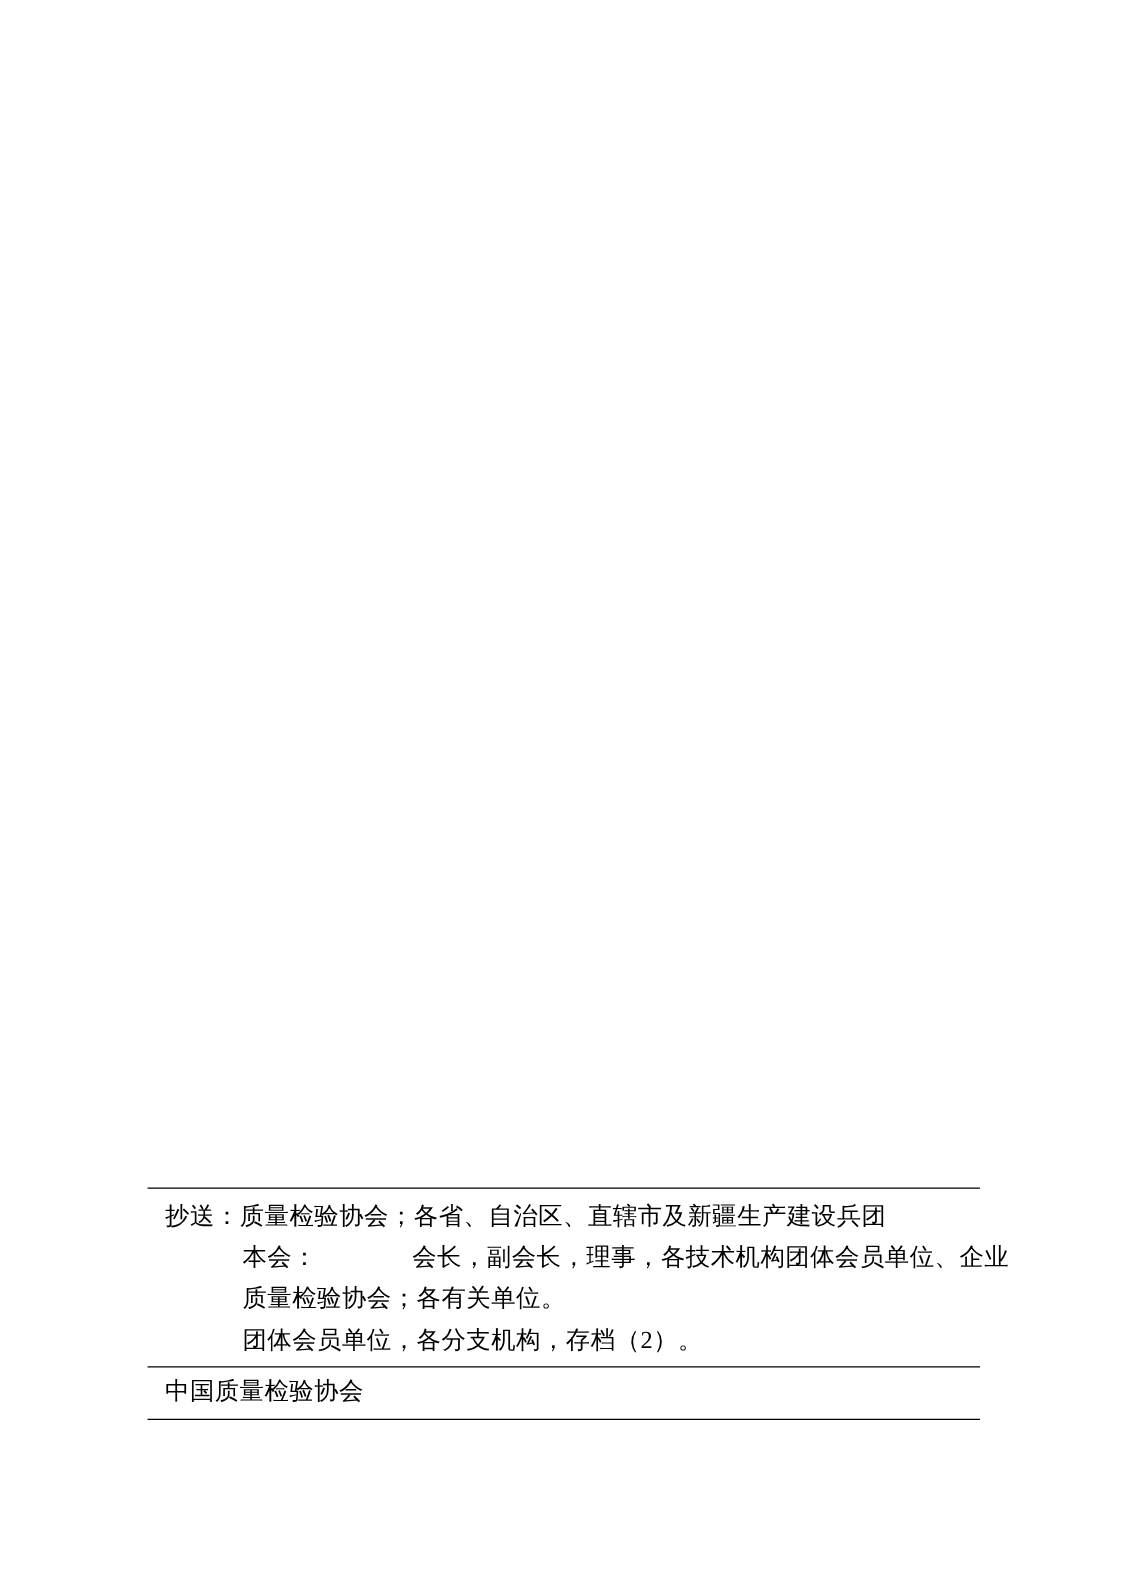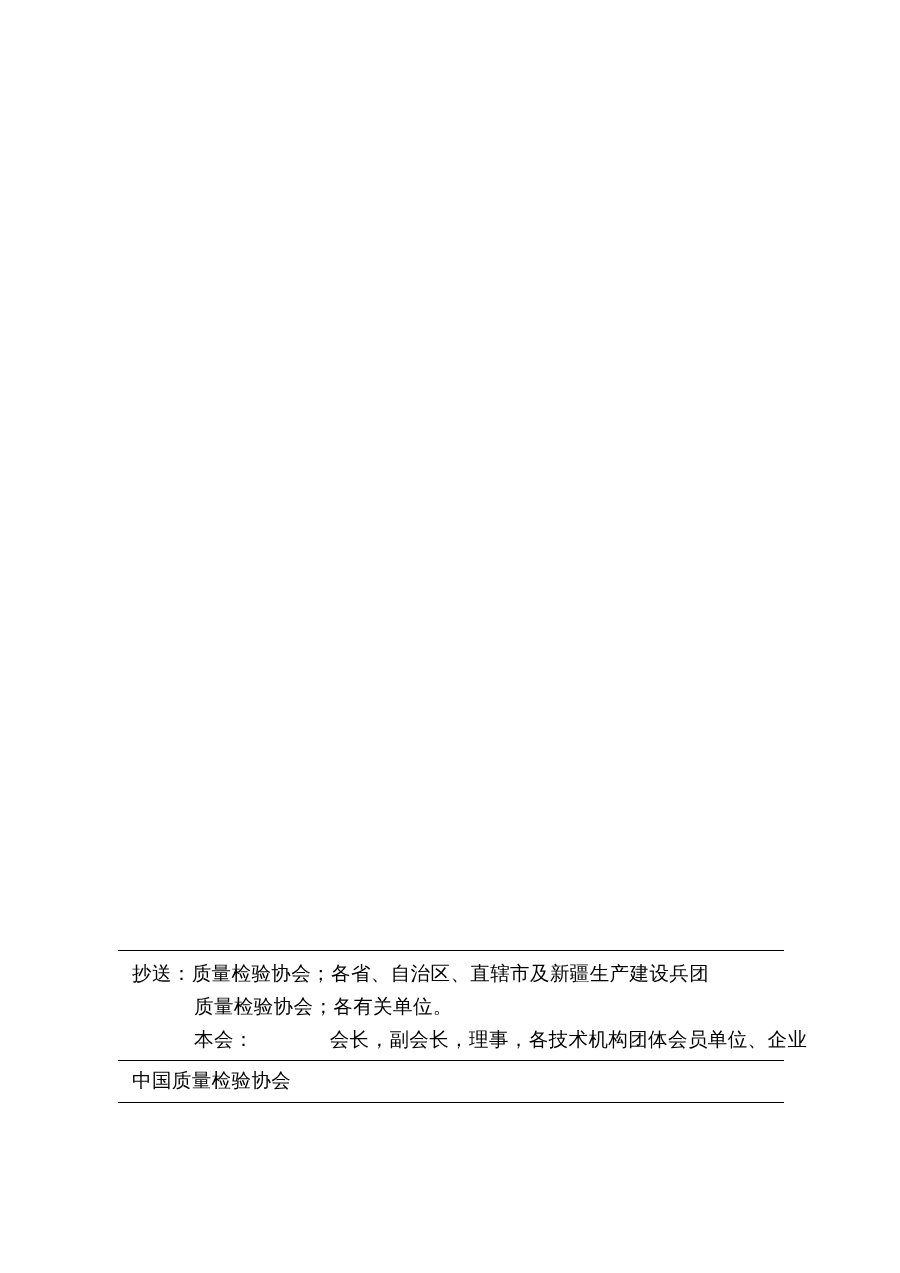--- a/index.html
+++ b/index.html
@@ -95,29 +95,32 @@
 
     <hr class="rule">
 
     <div class="dist-rows">
 
       <div class="dist-row">
         <span class="label">抄送：</span>
         <span class="text">质量检验协会；各省、自治区、直辖市及新疆生产建设兵团</span>
       </div>
 
+      <div class="dist-row indent2">
+        <span class="text">本会：</span>
+          <span class="text">会长，副会长，理事，各技术机构团体会员单位、企业</span>
+      </div>
+
       <div class="dist-row indent">
         <span class="text">质量检验协会；各有关单位。</span>
       </div>
 
       <div class="dist-row indent2">
-        <span class="text">本会：</span>
-          <span class="text">会长，副会长，理事，各技术机构团体会员单位、企业</span>
+        <span class="text">团体会员单位，各分支机构，存档（2）。</span>
       </div>
-
 
     </div>
 
     <hr class="rule thin">
 
     <div class="issuer-row">
       <span class="issuer">中国质量检验协会</span>
     </div>
 
     <hr class="rule">

